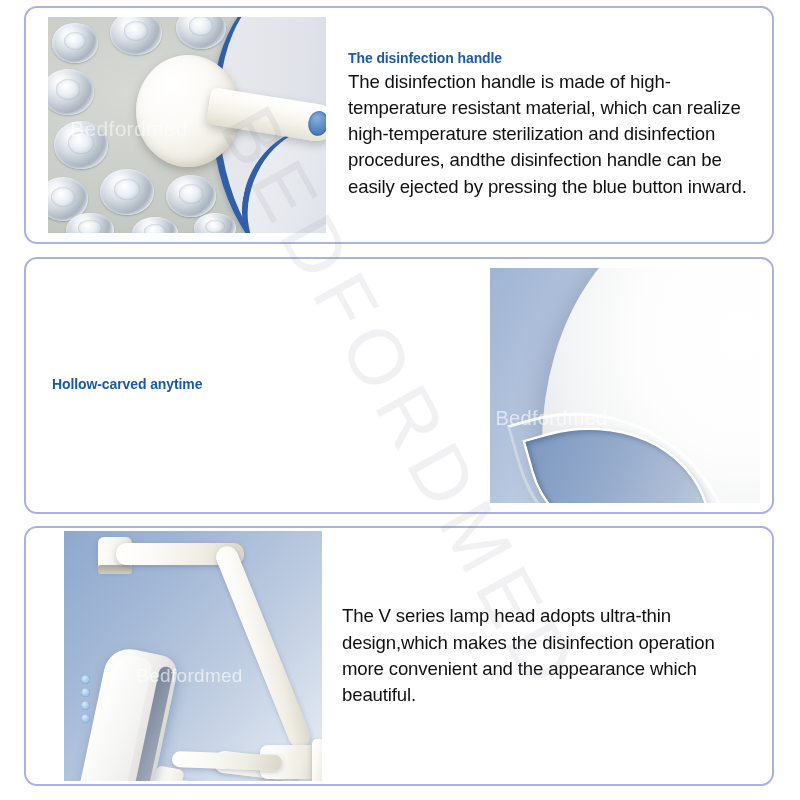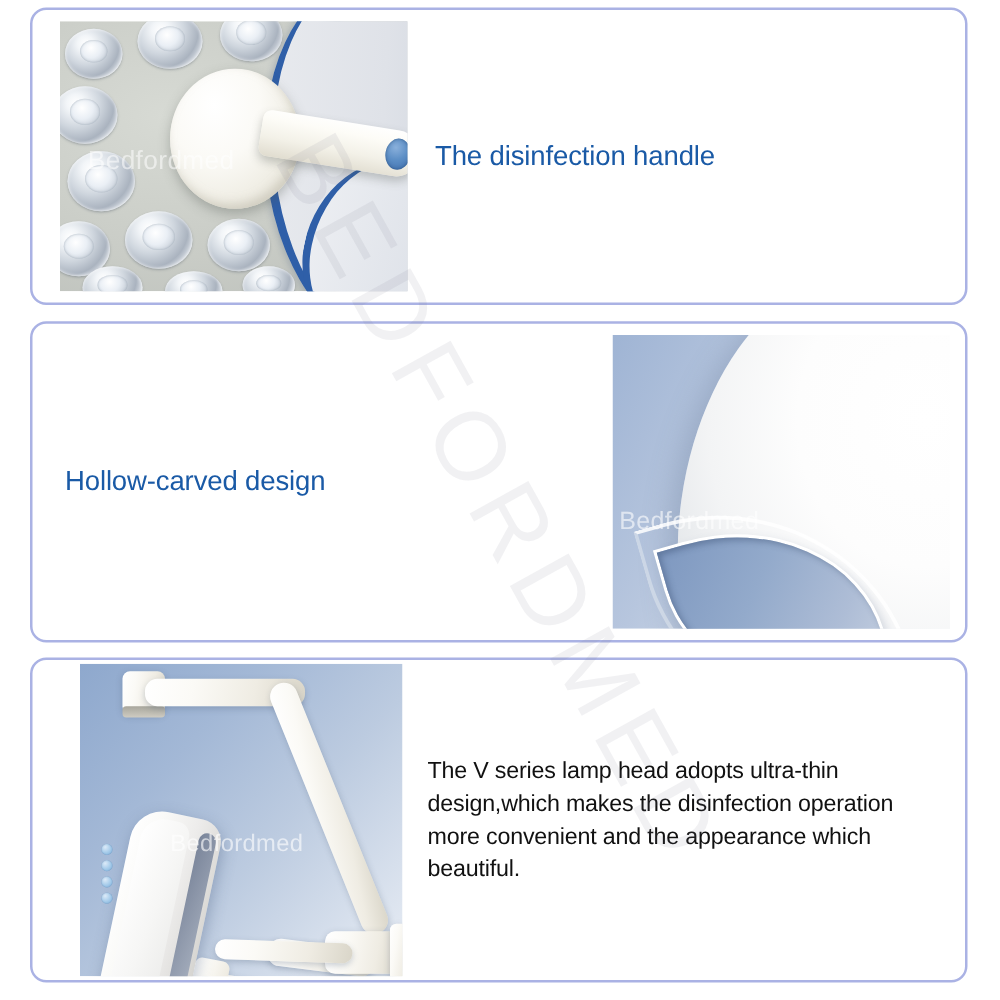--- a/index.html
+++ b/index.html
@@ -57,22 +57,22 @@
   #panel-2 .photo-wm{left:2%;top:64%;font-size:20px;color:rgba(255,255,255,.6);}
   #panel-3 .photo-wm{left:28%;top:58%;font-size:19px;color:rgba(255,255,255,.62);}
 
   
   .textblock{flex:1 1 auto;padding:0 14px 0 22px;}
   #panel-2 .textblock{padding:0 10px 0 26px;}
   #panel-3 .textblock{padding:0 14px 0 20px;}
 
   .feature-title{
     color:#1a5aa6;
-    font-weight:normal;
-    font-size:22px;
+    font-weight:bold;
+    font-size:14px;
     line-height:1.25;
     margin:0 0 1px 0;
     letter-spacing:-.1px;
   }
   .feature-body{
     color:#111111;
     font-size:18.6px;
     line-height:1.415;
     margin:0;
     letter-spacing:-.15px;
@@ -325,37 +325,38 @@
         <div class="handle-rod">
           <div class="handle-btn"></div>
         </div>
 
         <div class="photo-wm">Bedfordmed</div>
       </div>
     </div>
 
     <div class="textblock">
       <p class="feature-title">The disinfection handle</p>
+      <p class="feature-body">The disinfection handle is made of high-temperature resistant material, which can realize high-temperature sterilization and disinfection procedures, andthe disinfection handle can be easily ejected by pressing the blue button inward.</p>
     </div>
   </div>
 
   <div class="panel reverse" id="panel-2">
 
     <div class="media">
       <div class="photo">
         <div class="p2-bg"></div>
         <div class="p2-body"></div>
         <div class="p2-cut"></div>
         <div class="p2-edge"></div>
         <div class="photo-wm">Bedfordmed</div>
       </div>
     </div>
 
     <div class="textblock">
-      <p class="feature-title">Hollow-carved design</p>
+      <p class="feature-title">Hollow-carved anytime</p>
     </div>
   </div>
 
   <div class="panel" id="panel-3">
 
     <div class="media">
       <div class="photo p3">
         <div class="p3-bg"></div>
 
         <div class="tube p3-mount"></div>

